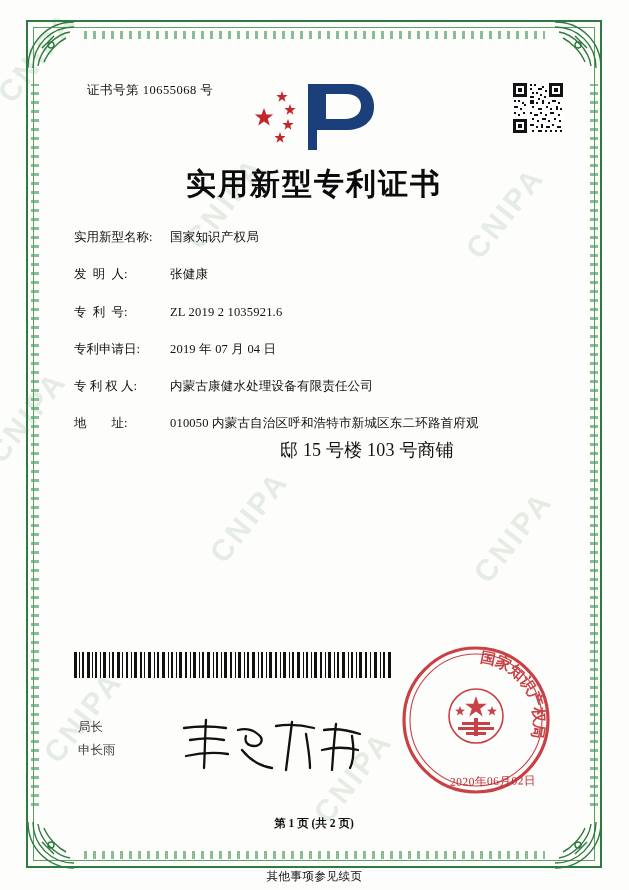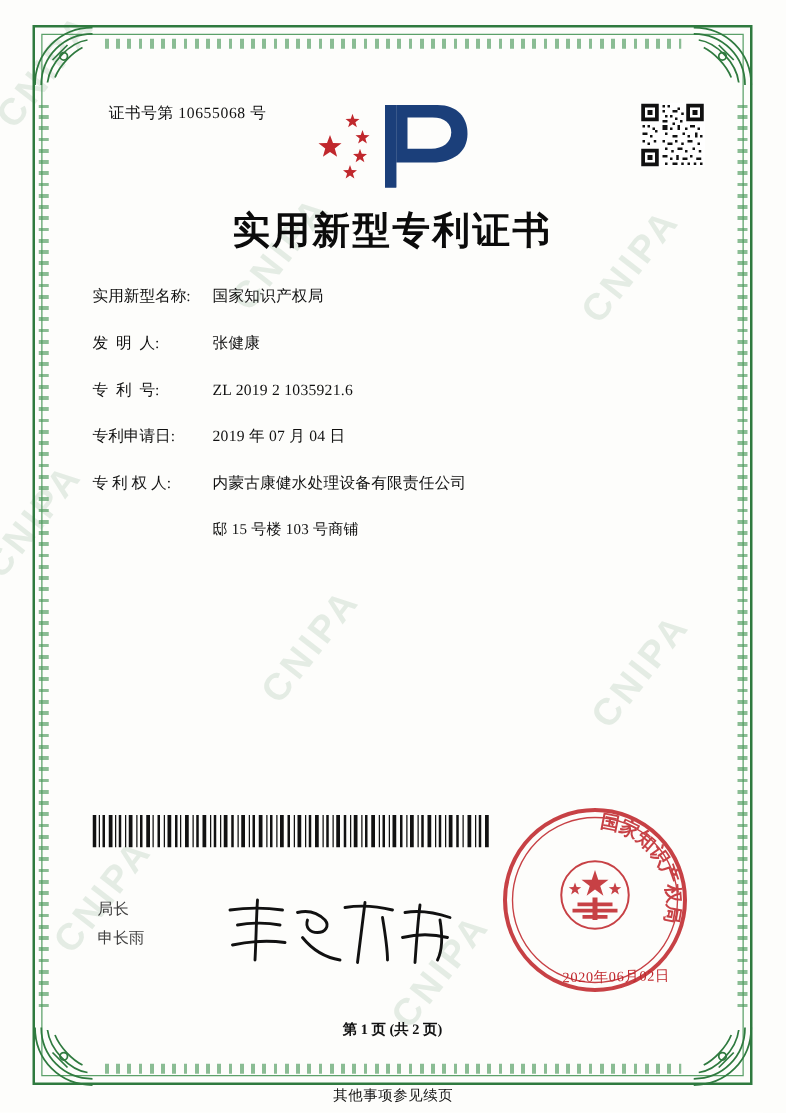--- a/index.html
+++ b/index.html
@@ -155,21 +155,22 @@
   }
   .val {
     flex: 1;
     letter-spacing: .2px;
   }
   .row.addr { margin-bottom: 4px; }
   .addr-cont {
     display: flex;
     margin-bottom: 18px;
     line-height: 1.5;
-    font-size: 12px;
+    font-size: 18px;
+    text-align: center;
   }
   .addr-cont .lbl { width: 96px; flex: 0 0 96px; }
 
   .row.dual { margin-bottom: 14px; }
   .dual-right {
     display: flex;
     margin-left: 18px;
   }
   .dual-right .lbl2 {
     width: 86px;
@@ -429,20 +430,24 @@
         <div class="lbl">专  利  号:</div>
         <div class="val">ZL 2019 2 1035921.6</div>
       </div>
       <div class="row">
         <div class="lbl">专利申请日:</div>
         <div class="val">2019 年 07 月 04 日</div>
       </div>
       <div class="row">
         <div class="lbl">专 利 权 人:</div>
         <div class="val">内蒙古康健水处理设备有限责任公司</div>
+      </div>
+      <div class="row addr">
+        <div class="lbl">地        址:</div>
+        <div class="val">010050  内蒙古自治区呼和浩特市新城区东二环路首府观</div>
       </div>
       <div class="addr-cont">
         <div class="lbl"></div>
         <div class="val">邸 15 号楼 103 号商铺</div>
       </div>
     </div>
 
     <div class="paras">
     </div>
 

